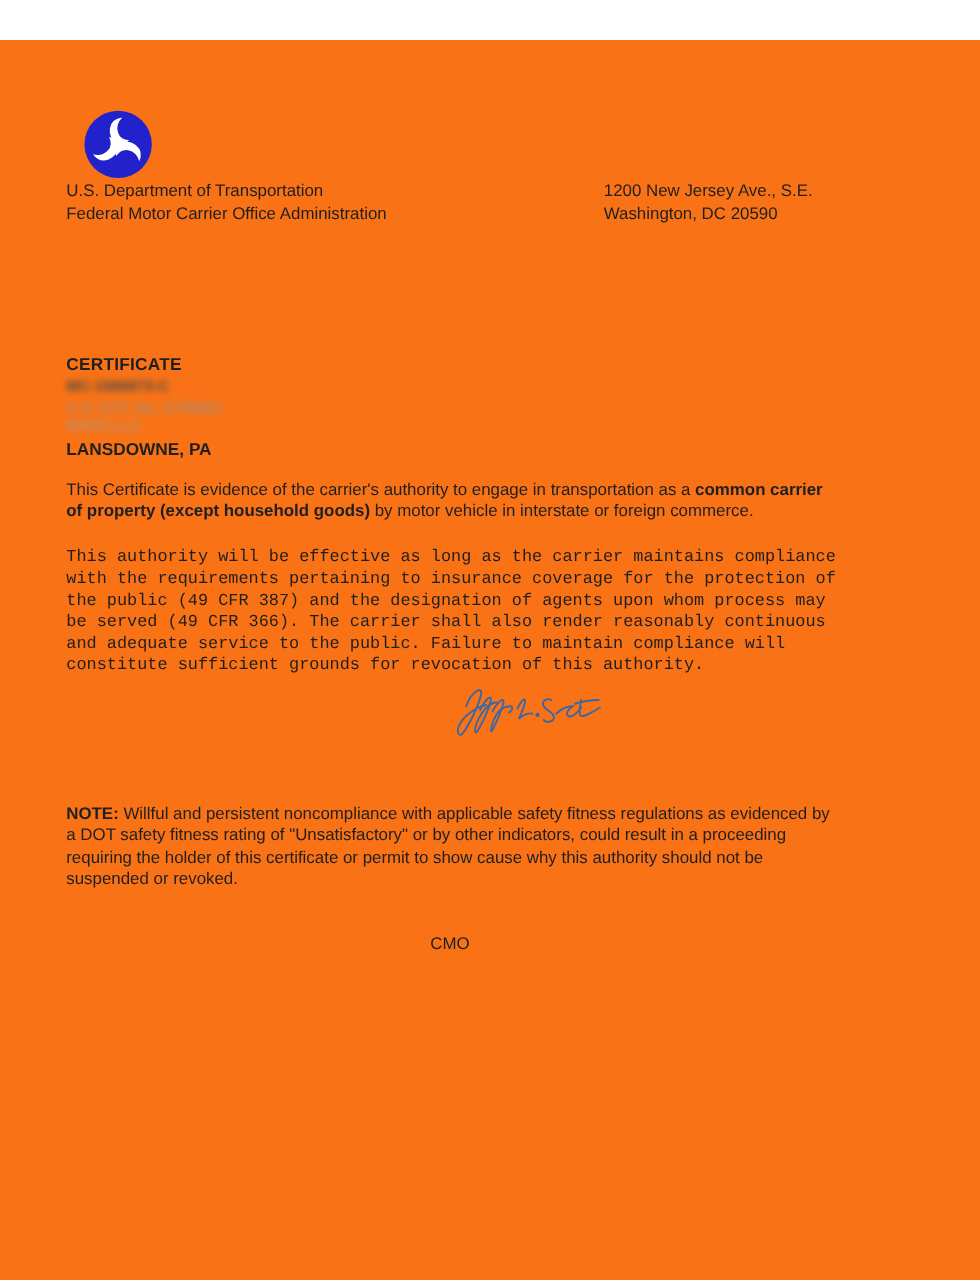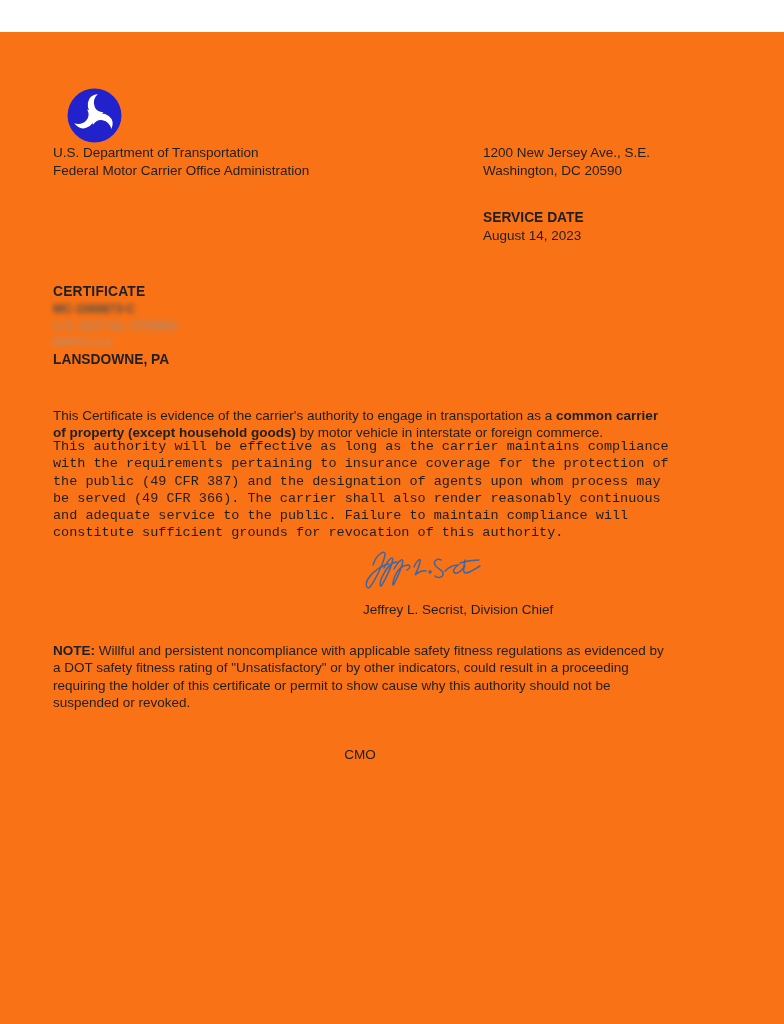--- a/index.html
+++ b/index.html
@@ -29,21 +29,21 @@
   .cert{top:251px;}
   .cert .title{font-size:13.8px;font-weight:bold;line-height:18px;letter-spacing:.2px;}
   .cert .redacted{display:inline-block;filter:blur(2.6px);user-select:none;}
   .cert .r1{font-size:12px;font-weight:bold;color:#4a4a4a;line-height:17px;}
   .cert .r2{font-size:12px;color:#8f8f8f;line-height:16px;}
   .cert .r3{font-size:11.5px;color:#9a9a9a;line-height:16px;}
   .cert .loc{font-size:13.8px;line-height:19px;font-weight:bold;}
 
   
   .para{left:53px;width:618px;font-size:13.5px;line-height:17.3px;text-align:left;}
-  .p1{top:375px;}
+  .p1{top:351px;}
   .p2{top:406px;font-family:Liberation Mono, monospace;}
 
   
   .sig-svg{left:362px;top:513px;width:122px;height:48px;}
   .signer{left:363px;top:569px;}
   .signer div{font-size:13.5px;line-height:17.3px;}
 
   
   .note{top:610px;}
 
@@ -69,24 +69,20 @@
   <div class="abs agency">
     <div>U.S. Department of Transportation</div>
     <div>Federal Motor Carrier Office Administration</div>
   </div>
 
   <div class="abs address">
     <div>1200 New Jersey Ave., S.E.</div>
     <div>Washington, DC 20590</div>
   </div>
 
-  <div class="abs service">
-    <div class="label">SERVICE DATE</div>
-    <div class="value">August 14, 2023</div>
-  </div>
 
   <div class="abs content-col cert">
     <div class="title">CERTIFICATE</div>
     <div class="r1"><span class="redacted">MC-1566873-C</span></div>
     <div class="r2"><span class="redacted">U.S. DOT No. 3705963</span></div>
     <div class="r3"><span class="redacted">RINTO LLC</span></div>
     <div class="loc">LANSDOWNE, PA</div>
   </div>
 
   <div class="abs para p1"><span>This Certificate is evidence of the carrier's authority to engage in transportation as a </span><span class="bold">common carrier of property (except household goods)</span><span> by motor vehicle in interstate or foreign commerce.</span></div>
@@ -101,20 +97,19 @@
       <path d="M104,44 C110,30 118,24 116,34 C114,44 108,56 106,60 C112,54 122,50 128,52"></path>
       <path d="M136,56 m0,0 a2,2 0 1,1 0.1,0"></path>
       <path d="M158,30 C150,26 142,32 146,40 C150,48 160,48 162,56 C164,64 152,68 146,62"></path>
       <path d="M166,52 C174,44 184,40 192,40 C184,46 180,54 186,56 C192,58 200,50 206,42"></path>
       <path d="M206,30 C204,40 202,50 204,54 C208,60 222,50 236,42"></path>
       <path d="M196,36 C208,32 222,30 234,30"></path>
     </svg>
   </div>
 
   <div class="abs signer">
-    <div>Jeffrey L. Secrist, Division Chief</div>
   </div>
 
   <div class="abs para note"><span class="bold">NOTE:</span><span>  Willful and persistent noncompliance with applicable safety fitness regulations as evidenced by a DOT safety fitness rating of "Unsatisfactory" or by other indicators, could result in a proceeding requiring the holder of this certificate or permit to show cause why this authority should not be suspended or revoked.</span></div>
 
   <div class="abs content-col cmo">CMO</div>
 
 </div>
 
 </body></html>

